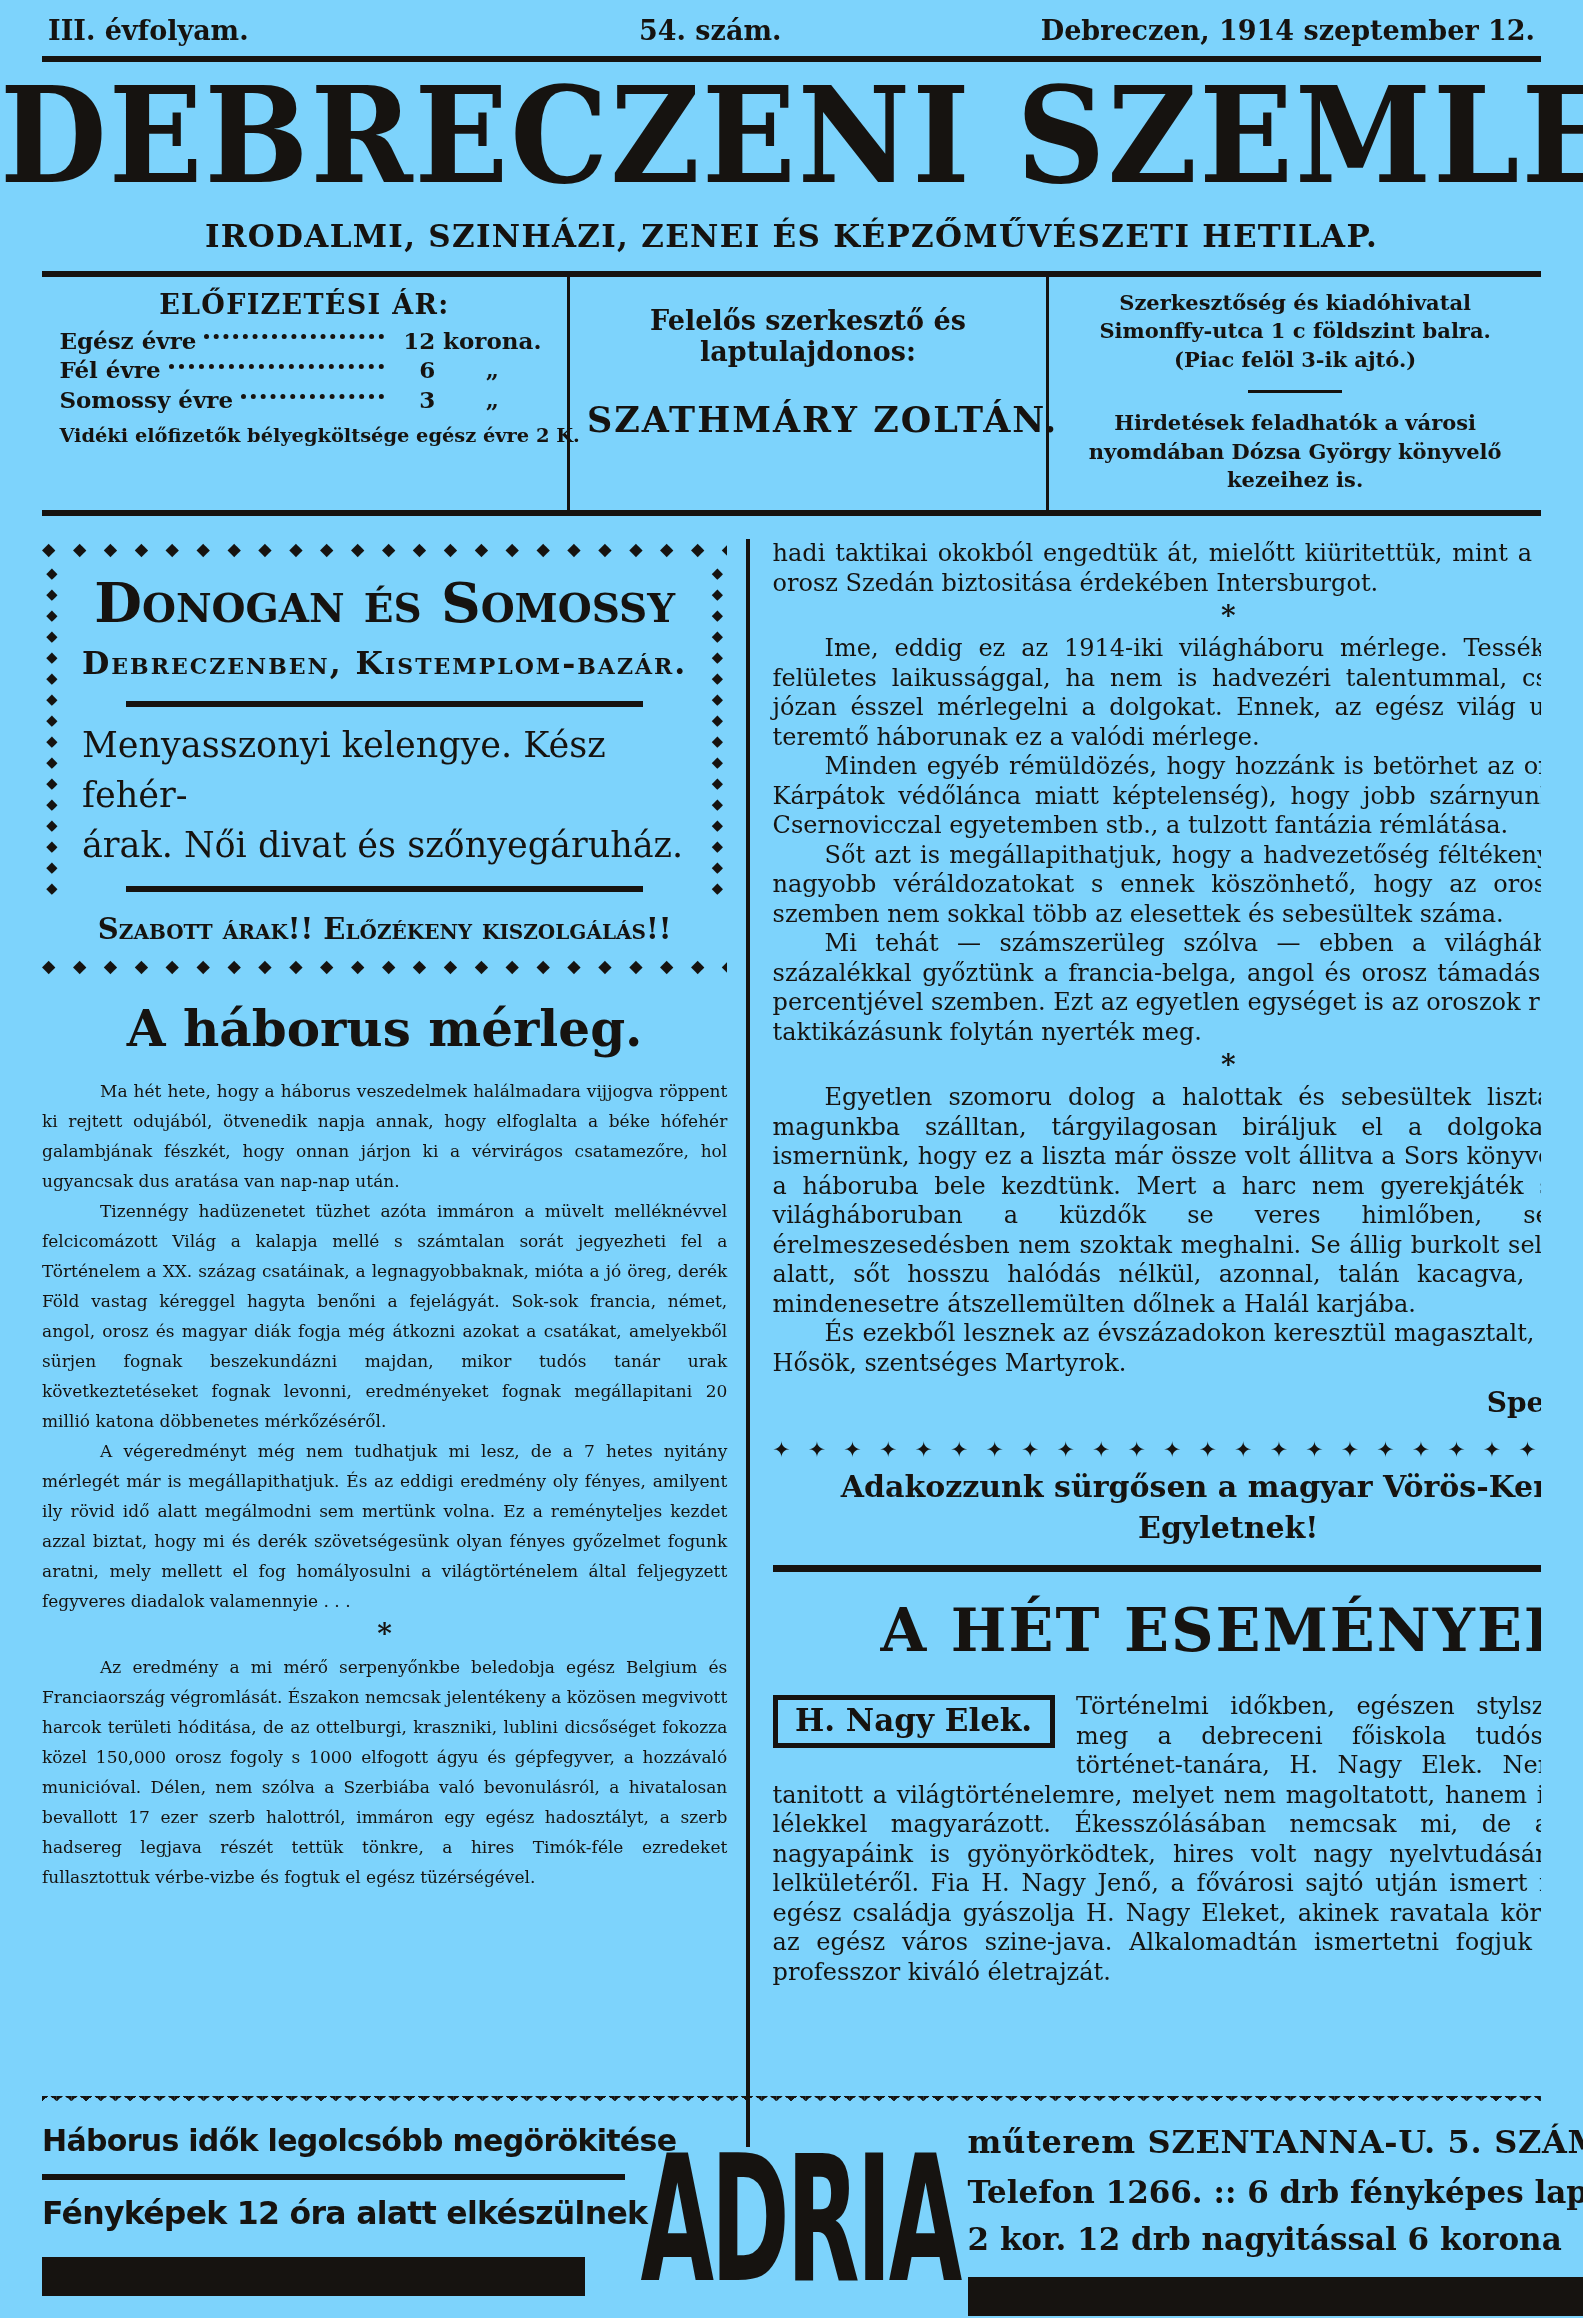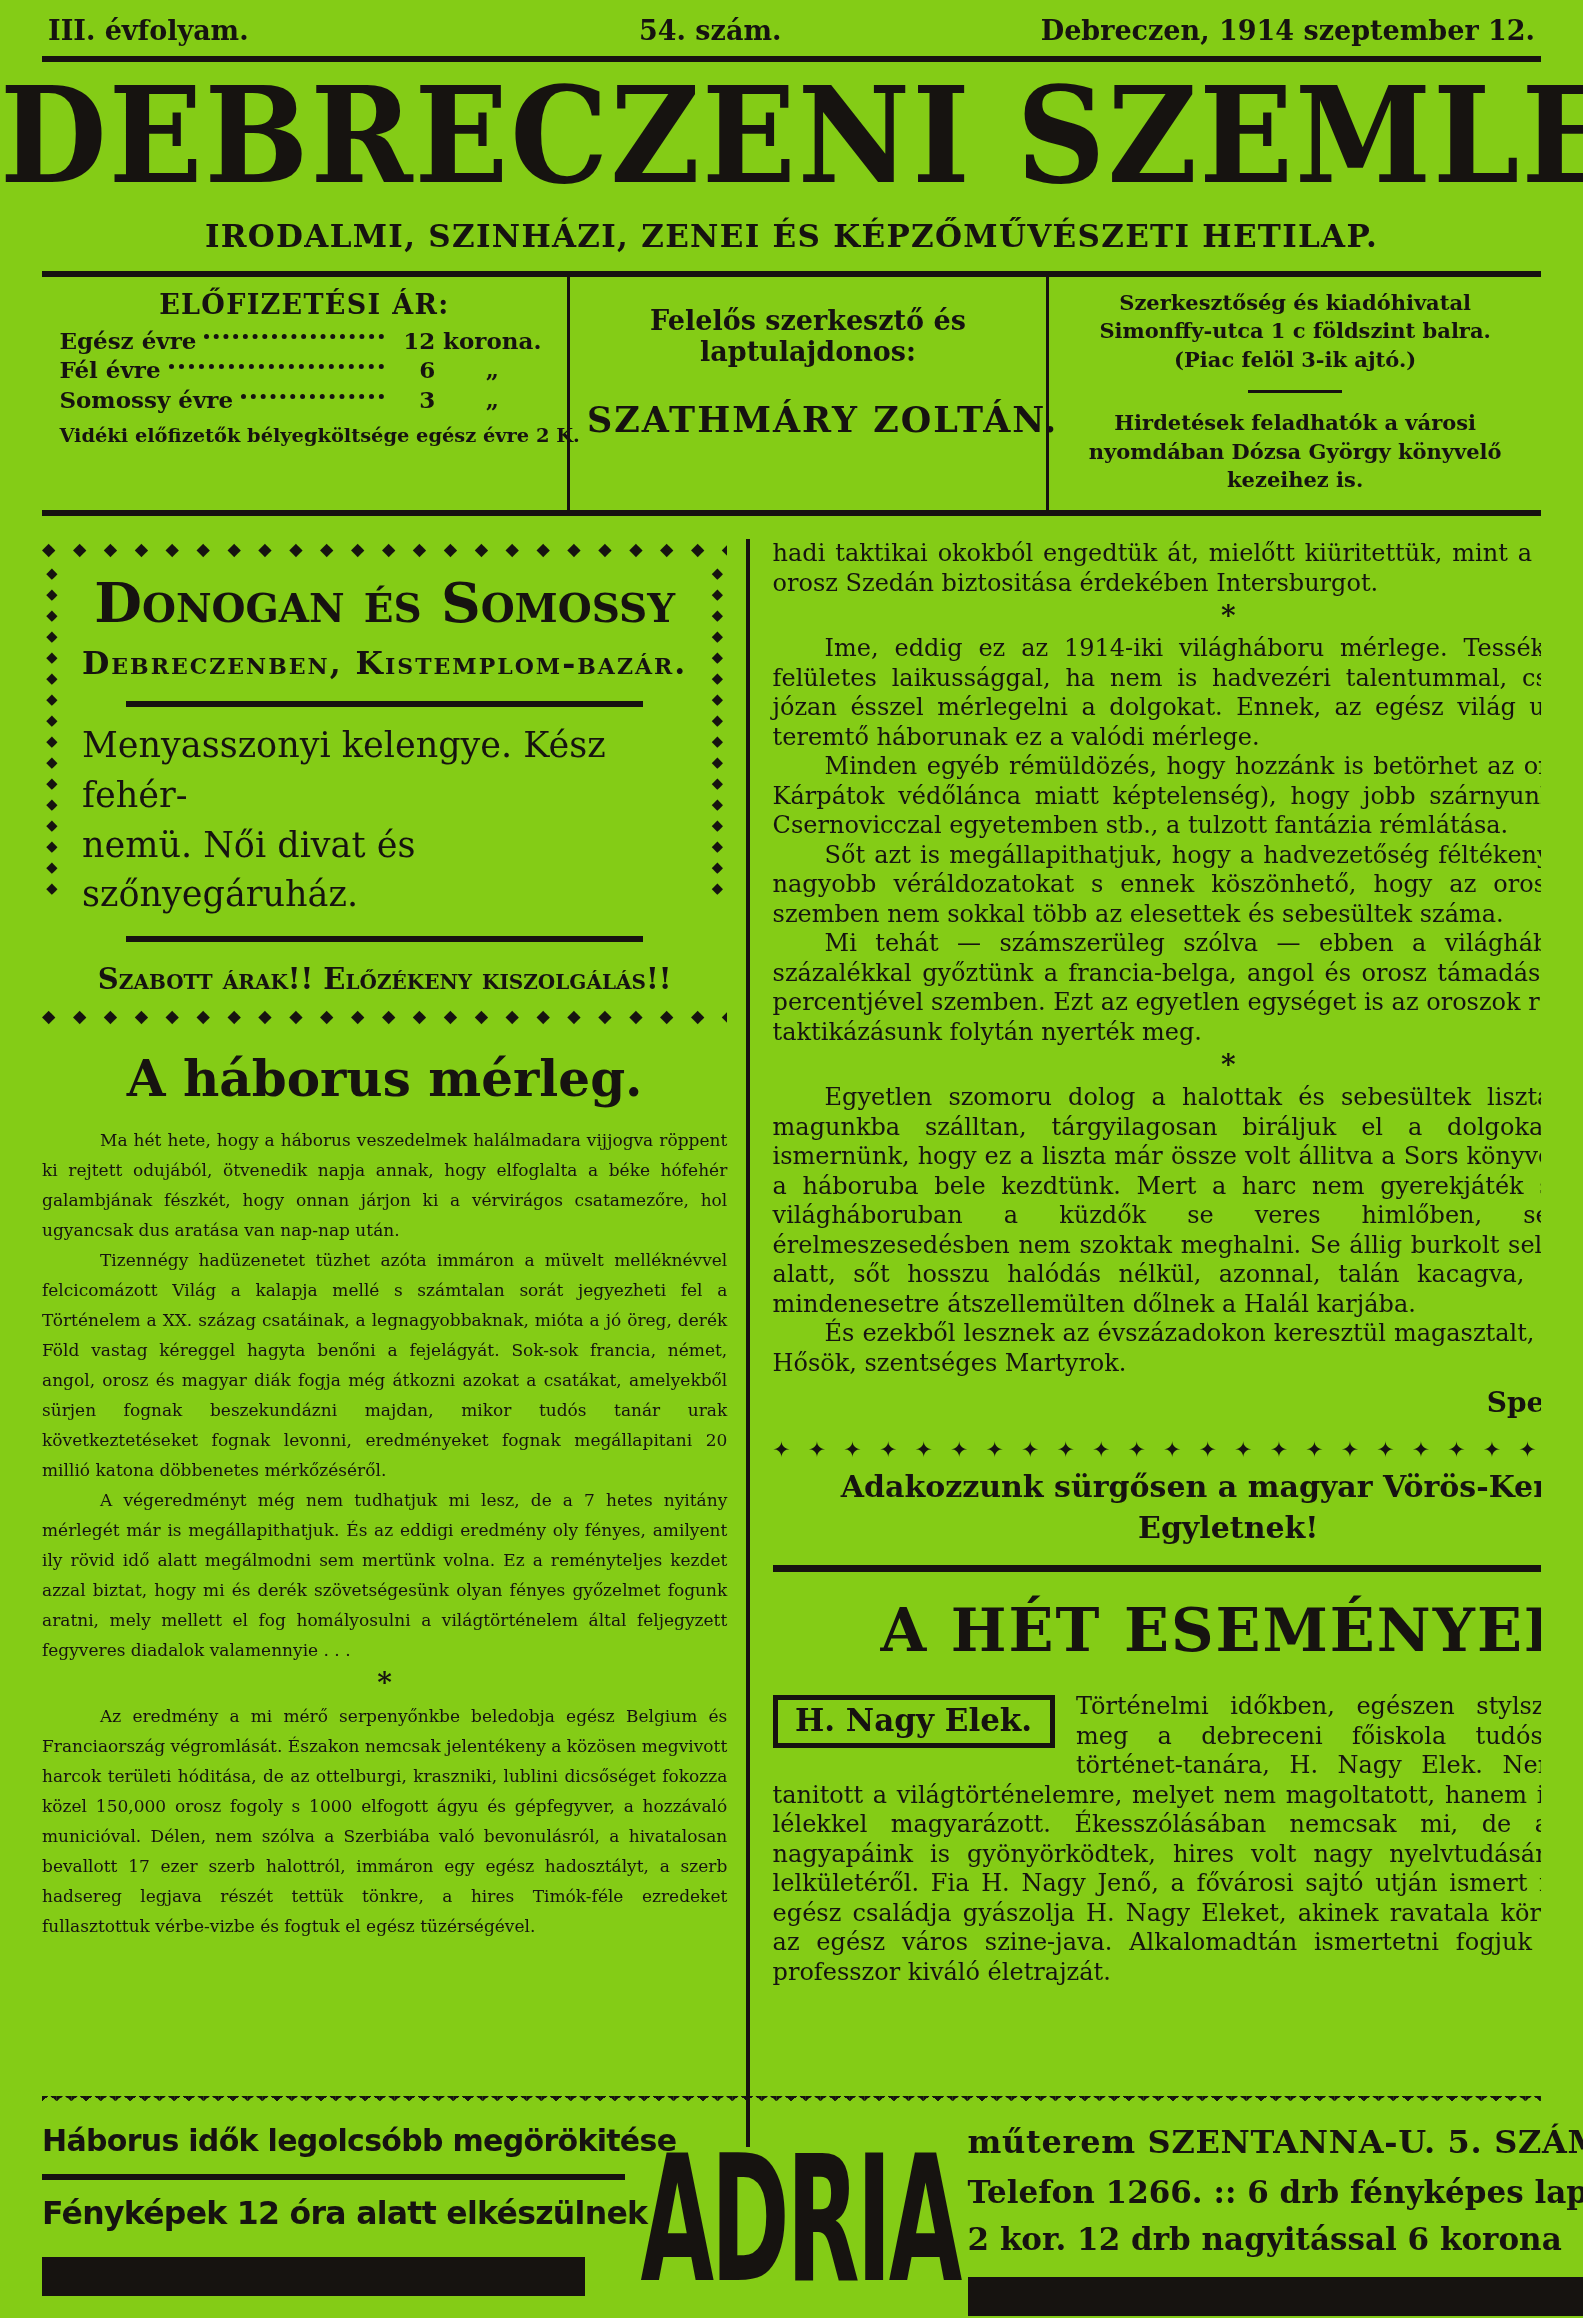--- a/index.html
+++ b/index.html
@@ -139,21 +139,21 @@
   }
   .ba-right { flex:1; font-weight:bold; }
   .ba-right .r1 { font-size:32px; white-space:nowrap; letter-spacing:0.7px; }
   .ba-right .r2 { font-size:31px; white-space:nowrap; margin-top:13.4px; }
   .ba-right .r3 { font-size:31px; white-space:nowrap; margin-top:10.7px; }
   .ba-bar-r { width:97%; margin-top:20px; }
 </style>
 </head>
 <body>
 
-<div class="page" style="background: #84cc16; color: rgb(22, 19, 16);">
+<div class="page" style="background: #7dd3fc; color: rgb(22, 19, 16);">
 
   <header class="top-row">
     <span class="t-left">III. évfolyam.</span>
     <span class="t-mid">54. szám.</span>
     <span class="t-right">Debreczen, 1914 szeptember 12.</span>
   </header>
   <div class="top-rule"></div>
 
   <h1 class="paper-title">DEBRECZENI SZEMLE</h1>
   <div class="paper-subtitle">IRODALMI, SZINHÁZI, ZENEI ÉS KÉPZŐMŰVÉSZETI HETILAP.</div>
@@ -229,21 +229,21 @@
 ◆
 ◆
 ◆
 ◆
 ◆</div>
         <div class="ad-title">Donogan és Somossy</div>
         <div class="ad-sub">Debreczenben, Kistemplom-bazár.</div>
         <div class="ad-rule"></div>
         <div class="ad-body-wrap">
           <div class="ad-body-line">Menyasszonyi kelengye. Kész fehér-</div>
-          <div class="ad-body-line">nemü. Női divat és szőnyegáruház.</div>
+          <div class="ad-body-line">árak. Női divat és szőnyegáruház.</div>
         </div>
         <div class="ad-rule2"></div>
         <div class="ad-footer">Szabott árak!! Előzékeny kiszolgálás!!</div>
       </div>
 
       <h2 class="article-title">A háborus mérleg.</h2>
       <p class="body">Ma hét hete, hogy a háborus veszedelmek halálmadara vijjogva röppent ki rejtett odujából, ötvenedik napja annak, hogy elfoglalta a béke hófehér galambjának fészkét, hogy onnan járjon ki a vérvirágos csatamezőre, hol ugyancsak dus aratása van nap-nap után.</p>
       <p class="body">Tizennégy hadüzenetet tüzhet azóta immáron a müvelt melléknévvel felcicomázott Világ a kalapja mellé s számtalan sorát jegyezheti fel a Történelem a XX. százag csatáinak, a legnagyobbaknak, mióta a jó öreg, derék Föld vastag kéreggel hagyta benőni a fejelágyát. Sok-sok francia, német, angol, orosz és magyar diák fogja még átkozni azokat a csatákat, amelyekből sürjen fognak beszekundázni majdan, mikor tudós tanár urak következtetéseket fognak levonni, eredményeket fognak megállapitani 20 millió katona döbbenetes mérkőzéséről.</p>
       <p class="body">A végeredményt még nem tudhatjuk mi lesz, de a 7 hetes nyitány mérlegét már is megállapithatjuk. És az eddigi eredmény oly fényes, amilyent ily rövid idő alatt megálmodni sem mertünk volna. Ez a reményteljes kezdet azzal biztat, hogy mi és derék szövetségesünk olyan fényes győzelmet fogunk aratni, mely mellett el fog homályosulni a világtörténelem által feljegyzett fegyveres diadalok valamennyie . . .</p>
       <p class="star">*</p>

